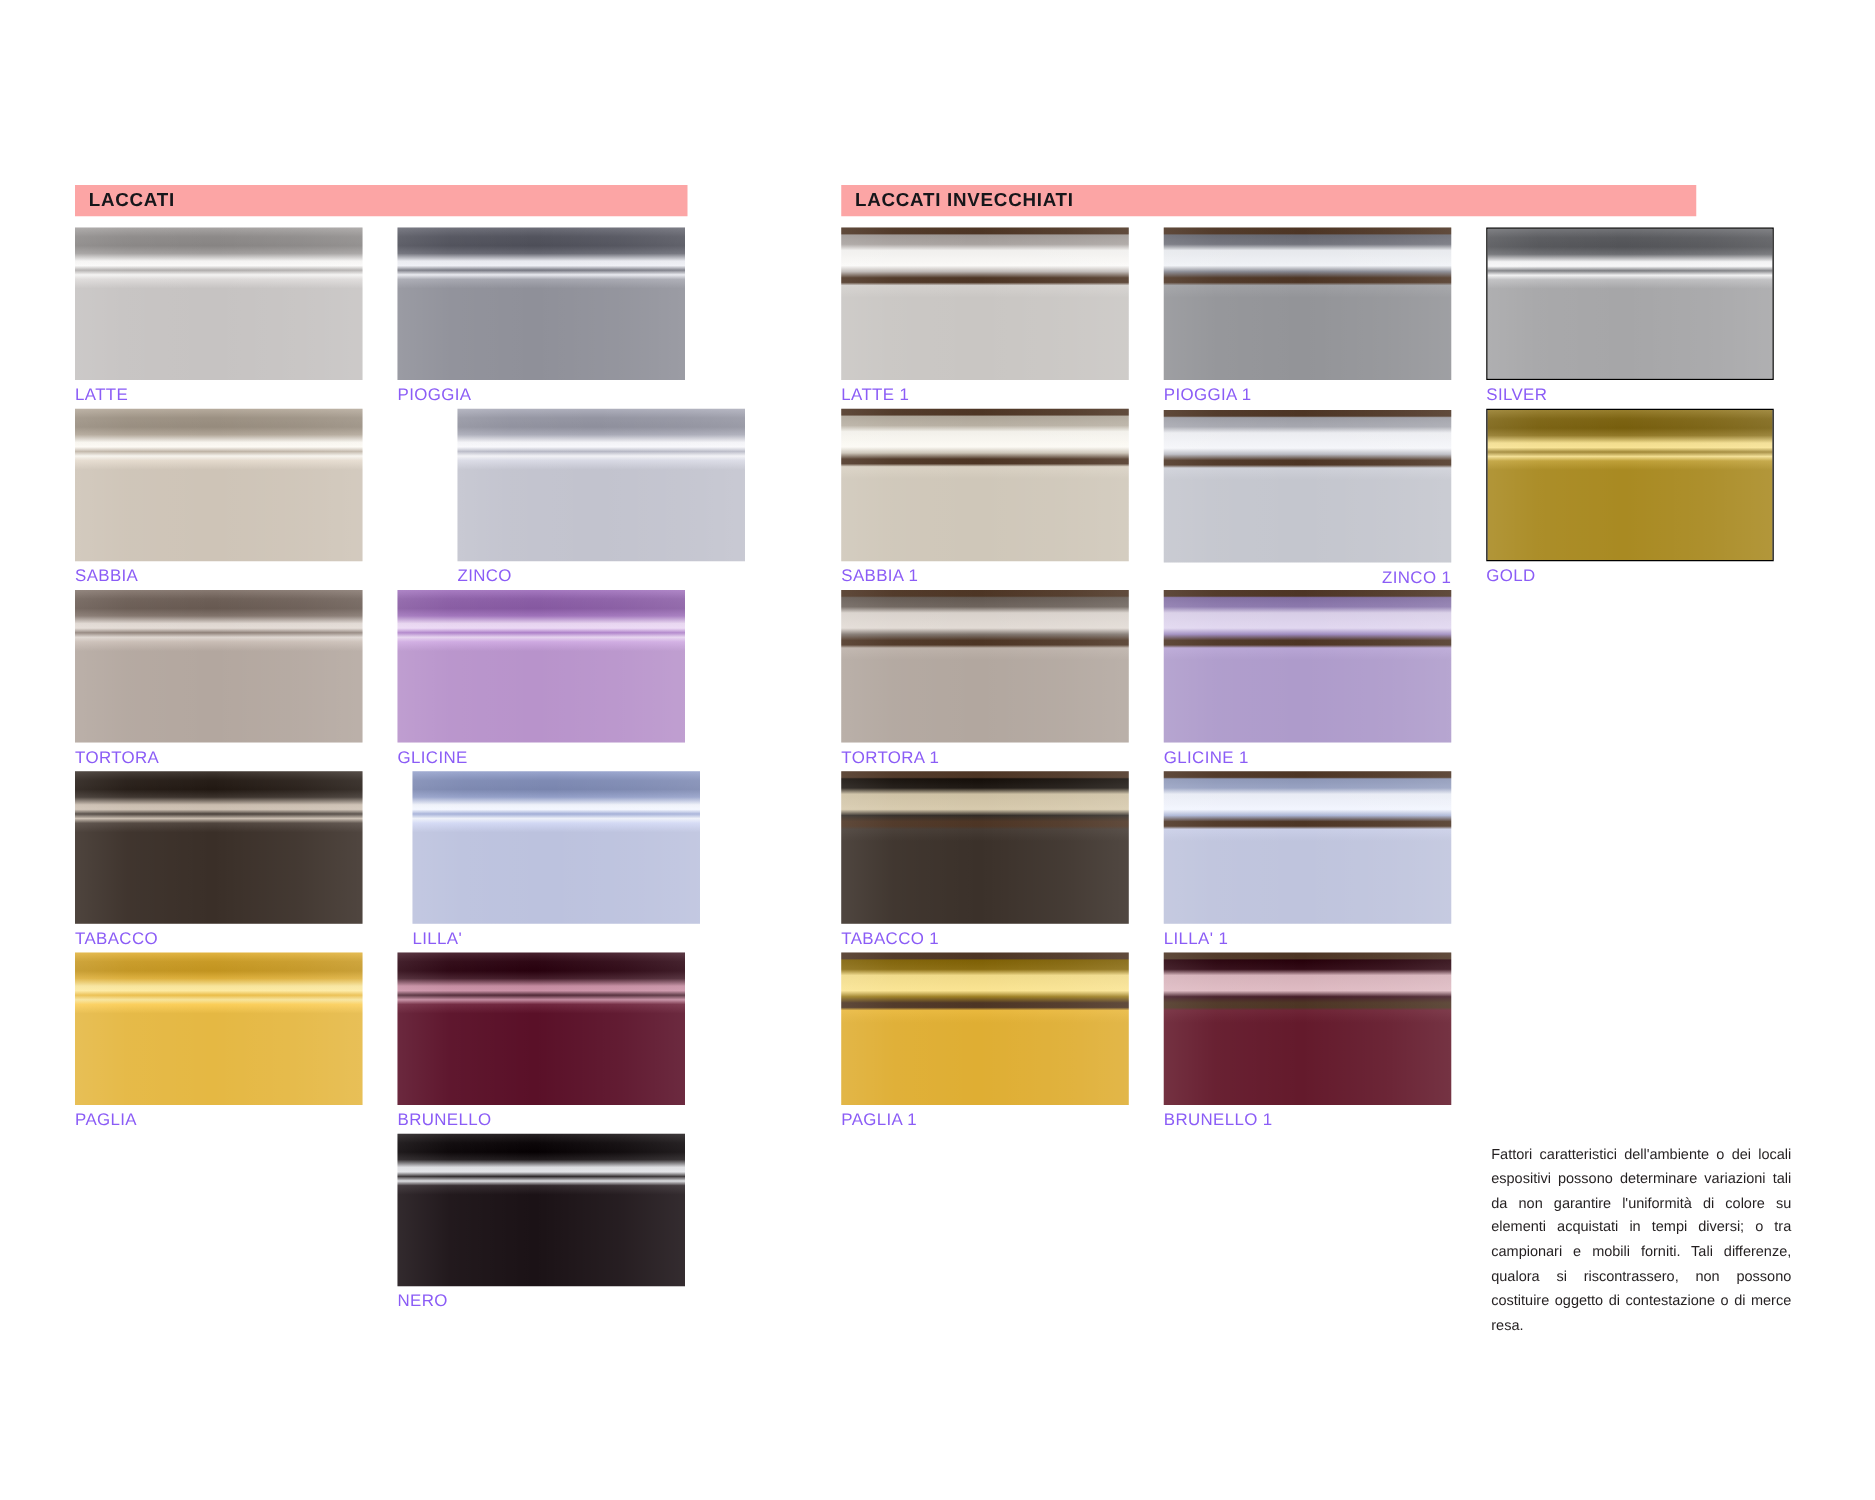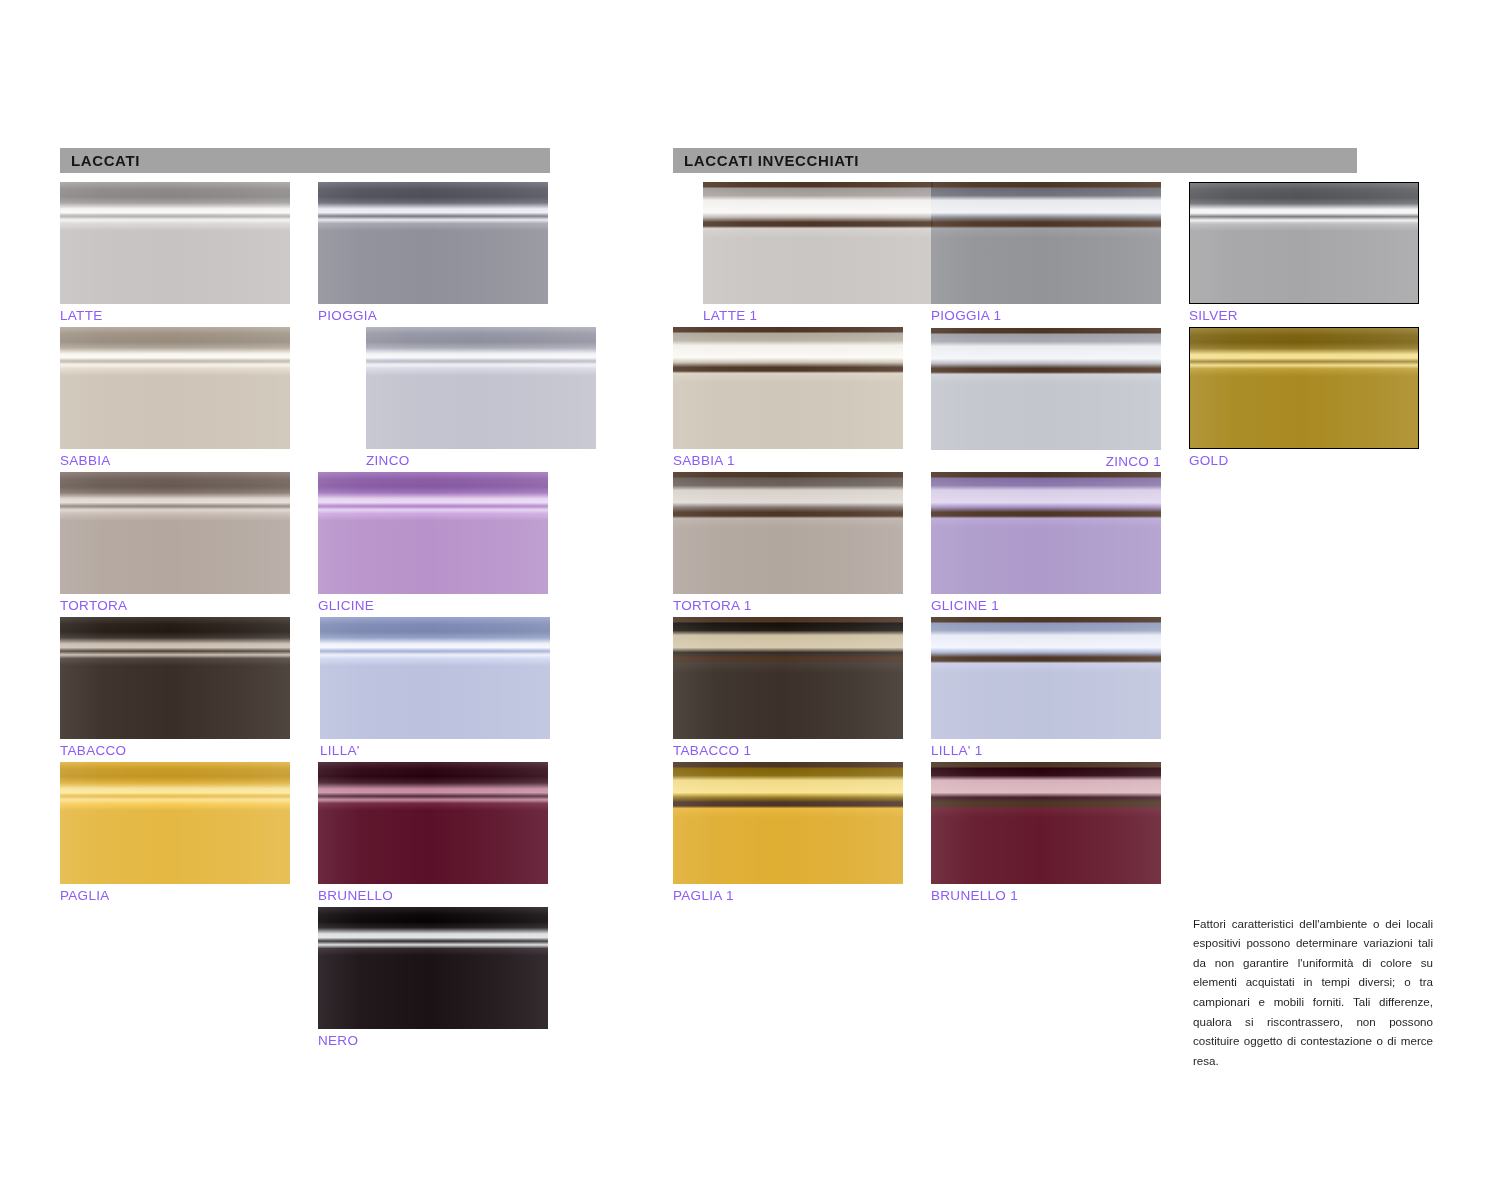--- a/index.html
+++ b/index.html
@@ -13,21 +13,21 @@
     height: 1200px;
     position: relative;
     font-family: "Liberation Sans", sans-serif;
     overflow: hidden;
   }
 
   
   .section-header {
     position: absolute;
     height: 25px;
-    background: #a3a3a3;
+    background: #fca5a5;
     display: flex;
     align-items: center;
   }
   .section-header .title {
     font-size: 15px;
     font-weight: bold;
     letter-spacing: 0.6px;
     color: #16161a;
     padding-left: 11px;
   }
@@ -126,21 +126,21 @@
         <div class="band" style="top: 0px; bottom: 0px; background: linear-gradient(to right, rgba(255, 255, 255, 0.1) 0%, rgba(255, 255, 255, 0.03) 18%, rgba(0, 0, 0, 0) 48%, rgba(255, 255, 255, 0.05) 78%, rgba(255, 255, 255, 0.11) 100%);"></div>
       </div>
       <div class="label">GLICINE</div>
     </div>
     <div class="swatch" style="left: 60px; top: 617px;">
       <div class="chip" style="background: linear-gradient(rgb(65, 56, 50) 0%, rgb(39, 30, 24) 6%, rgb(33, 24, 18) 12%, rgb(59, 50, 44) 17%, rgb(201, 188, 174) 22%, rgb(207, 194, 180) 25%, rgb(73, 64, 58) 28%, rgb(201, 188, 174) 31%, rgb(80, 69, 62) 34%, rgb(58, 47, 40) 40%, rgb(58, 47, 40) 100%);">
         <div class="band" style="top: 0px; bottom: 0px; background: linear-gradient(to right, rgba(255, 255, 255, 0.1) 0%, rgba(255, 255, 255, 0.03) 18%, rgba(0, 0, 0, 0) 48%, rgba(255, 255, 255, 0.05) 78%, rgba(255, 255, 255, 0.11) 100%);"></div>
       </div>
       <div class="label">TABACCO</div>
     </div>
-    <div class="swatch" style="left: 320px; top: 617px; border-radius: 28px;">
+    <div class="swatch" style="left: 330px; top: 617px; border-radius: 28px;">
       <div class="chip" style="background: linear-gradient(rgb(153, 165, 206) 0%, rgb(127, 139, 180) 6%, rgb(121, 133, 174) 12%, rgb(147, 159, 200) 17%, rgb(238, 241, 249) 22%, rgb(244, 247, 255) 25%, rgb(161, 173, 214) 28%, rgb(238, 241, 249) 31%, rgb(210, 216, 244) 34%, rgb(188, 194, 222) 40%, rgb(188, 194, 222) 100%);">
         <div class="band" style="top: 0px; bottom: 0px; background: linear-gradient(to right, rgba(255, 255, 255, 0.1) 0%, rgba(255, 255, 255, 0.03) 18%, rgba(0, 0, 0, 0) 48%, rgba(255, 255, 255, 0.05) 78%, rgba(255, 255, 255, 0.11) 100%);"></div>
       </div>
       <div class="label">LILLA'</div>
     </div>
     <div class="swatch" style="left: 60px; top: 762px;">
       <div class="chip" style="background: linear-gradient(rgb(226, 180, 64) 0%, rgb(200, 154, 38) 6%, rgb(194, 148, 32) 12%, rgb(220, 174, 58) 17%, rgb(247, 228, 155) 22%, rgb(253, 234, 161) 25%, rgb(234, 188, 72) 28%, rgb(247, 228, 155) 31%, rgb(251, 206, 89) 34%, rgb(229, 184, 67) 40%, rgb(229, 184, 67) 100%);">
         <div class="band" style="top: 0px; bottom: 0px; background: linear-gradient(to right, rgba(255, 255, 255, 0.1) 0%, rgba(255, 255, 255, 0.03) 18%, rgba(0, 0, 0, 0) 48%, rgba(255, 255, 255, 0.05) 78%, rgba(255, 255, 255, 0.11) 100%);"></div>
       </div>
       <div class="label">PAGLIA</div>
@@ -150,21 +150,21 @@
         <div class="band" style="top: 0px; bottom: 0px; background: linear-gradient(to right, rgba(255, 255, 255, 0.1) 0%, rgba(255, 255, 255, 0.03) 18%, rgba(0, 0, 0, 0) 48%, rgba(255, 255, 255, 0.05) 78%, rgba(255, 255, 255, 0.11) 100%);"></div>
       </div>
       <div class="label">BRUNELLO</div>
     </div>
     <div class="swatch" style="left: 318px; top: 907px;">
       <div class="chip" style="background: linear-gradient(rgb(38, 33, 35) 0%, rgb(12, 7, 9) 6%, rgb(6, 1, 3) 12%, rgb(32, 27, 29) 17%, rgb(220, 221, 225) 22%, rgb(226, 227, 231) 25%, rgb(46, 41, 43) 28%, rgb(220, 221, 225) 31%, rgb(49, 40, 44) 34%, rgb(27, 18, 22) 40%, rgb(27, 18, 22) 100%);">
         <div class="band" style="top: 0px; bottom: 0px; background: linear-gradient(to right, rgba(255, 255, 255, 0.1) 0%, rgba(255, 255, 255, 0.03) 18%, rgba(0, 0, 0, 0) 48%, rgba(255, 255, 255, 0.05) 78%, rgba(255, 255, 255, 0.11) 100%);"></div>
       </div>
       <div class="label">NERO</div>
     </div>
-    <div class="swatch" style="left: 703px; top: 182px;">
+    <div class="swatch" style="left: 673px; top: 182px;">
       <div class="chip" style="background: linear-gradient(rgba(62, 36, 18, 0.92) 0%, rgba(62, 36, 18, 0.92) 4%, rgb(157, 151, 148) 5%, rgb(169, 163, 160) 11%, rgb(240, 239, 237) 15%, rgb(246, 245, 243) 21%, rgb(250, 249, 247) 25%, rgb(187, 181, 178) 29%, rgba(62, 36, 18, 0.92) 33%, rgba(62, 36, 18, 0.92) 36%, rgb(211, 208, 205) 38%, rgb(201, 198, 195) 46%, rgb(201, 198, 195) 100%);">
         <div class="band" style="top: 0px; bottom: 0px; background: linear-gradient(to right, rgba(255, 255, 255, 0.1) 0%, rgba(255, 255, 255, 0.03) 18%, rgba(0, 0, 0, 0) 48%, rgba(255, 255, 255, 0.05) 78%, rgba(255, 255, 255, 0.11) 100%);"></div>
       </div>
       <div class="label">LATTE 1</div>
     </div>
     <div class="swatch" style="left: 931px; top: 182px;">
       <div class="chip" style="background: linear-gradient(rgba(62, 36, 18, 0.92) 0%, rgba(62, 36, 18, 0.92) 4%, rgb(102, 103, 112) 5%, rgb(114, 115, 124) 11%, rgb(230, 232, 236) 15%, rgb(236, 238, 242) 21%, rgb(240, 242, 246) 25%, rgb(132, 133, 142) 29%, rgba(62, 36, 18, 0.92) 33%, rgba(62, 36, 18, 0.92) 36%, rgb(157, 158, 162) 38%, rgb(147, 148, 152) 46%, rgb(147, 148, 152) 100%);">
         <div class="band" style="top: 0px; bottom: 0px; background: linear-gradient(to right, rgba(255, 255, 255, 0.1) 0%, rgba(255, 255, 255, 0.03) 18%, rgba(0, 0, 0, 0) 48%, rgba(255, 255, 255, 0.05) 78%, rgba(255, 255, 255, 0.11) 100%);"></div>
       </div>
       <div class="label">PIOGGIA 1</div>

